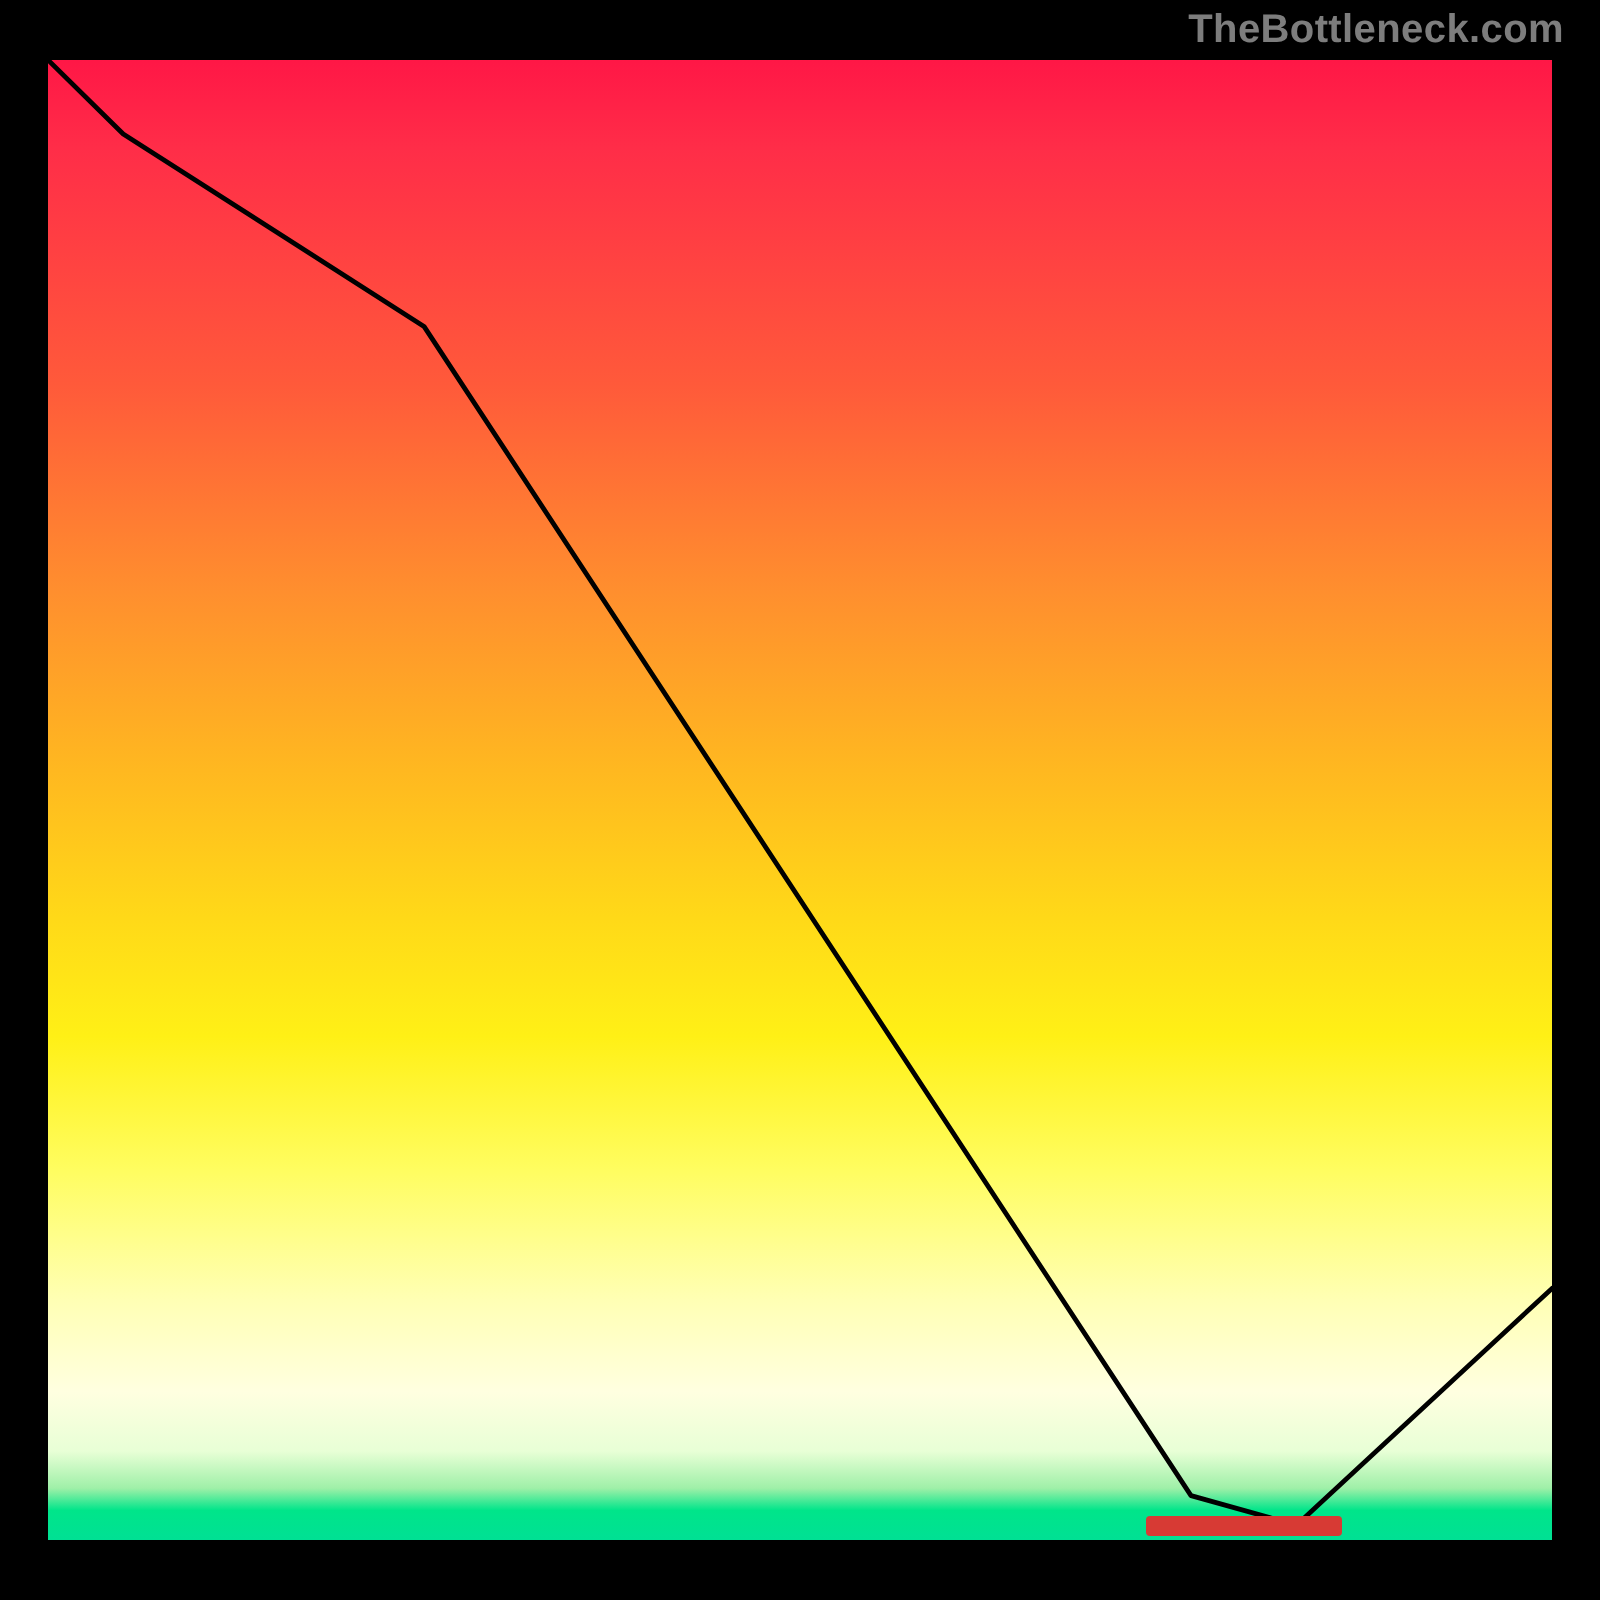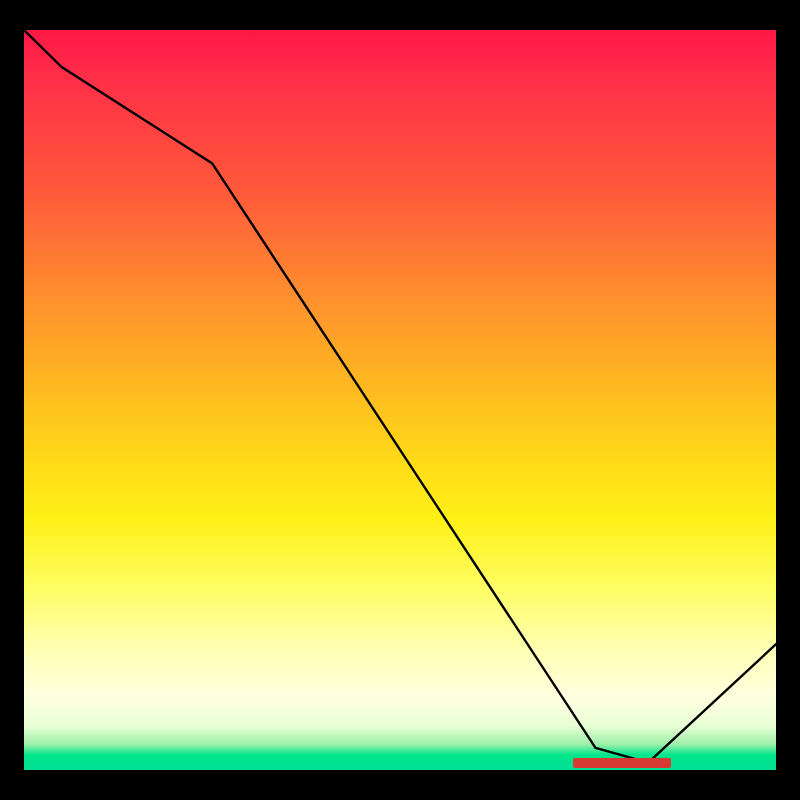--- a/index.html
+++ b/index.html
@@ -68,20 +68,21 @@
     height: 10px;
     background: #d73a34;
     border-radius: 2px;
   }
 </style>
 </head>
 <body>
 
 <div class="wrap">
 
+  <div class="attribution">TheBottleneck.com</div>
 
   <div class="plot">
     <div class="gradient"></div>
 
     <svg class="curve" viewBox="0 0 752 740" preserveAspectRatio="none">
       <path d="M0.0 0.0 L37.6 37.0 L188.0 133.2 L571.5 717.8 L624.2 732.6 L752.0 614.2" fill="none" stroke="#000" stroke-width="2.4" stroke-linecap="round" stroke-linejoin="round"></path>
     </svg>
 
     <div class="red-box" style="left: 548.96px; width: 97.76px; top: 727.6px;"></div>
   </div>

